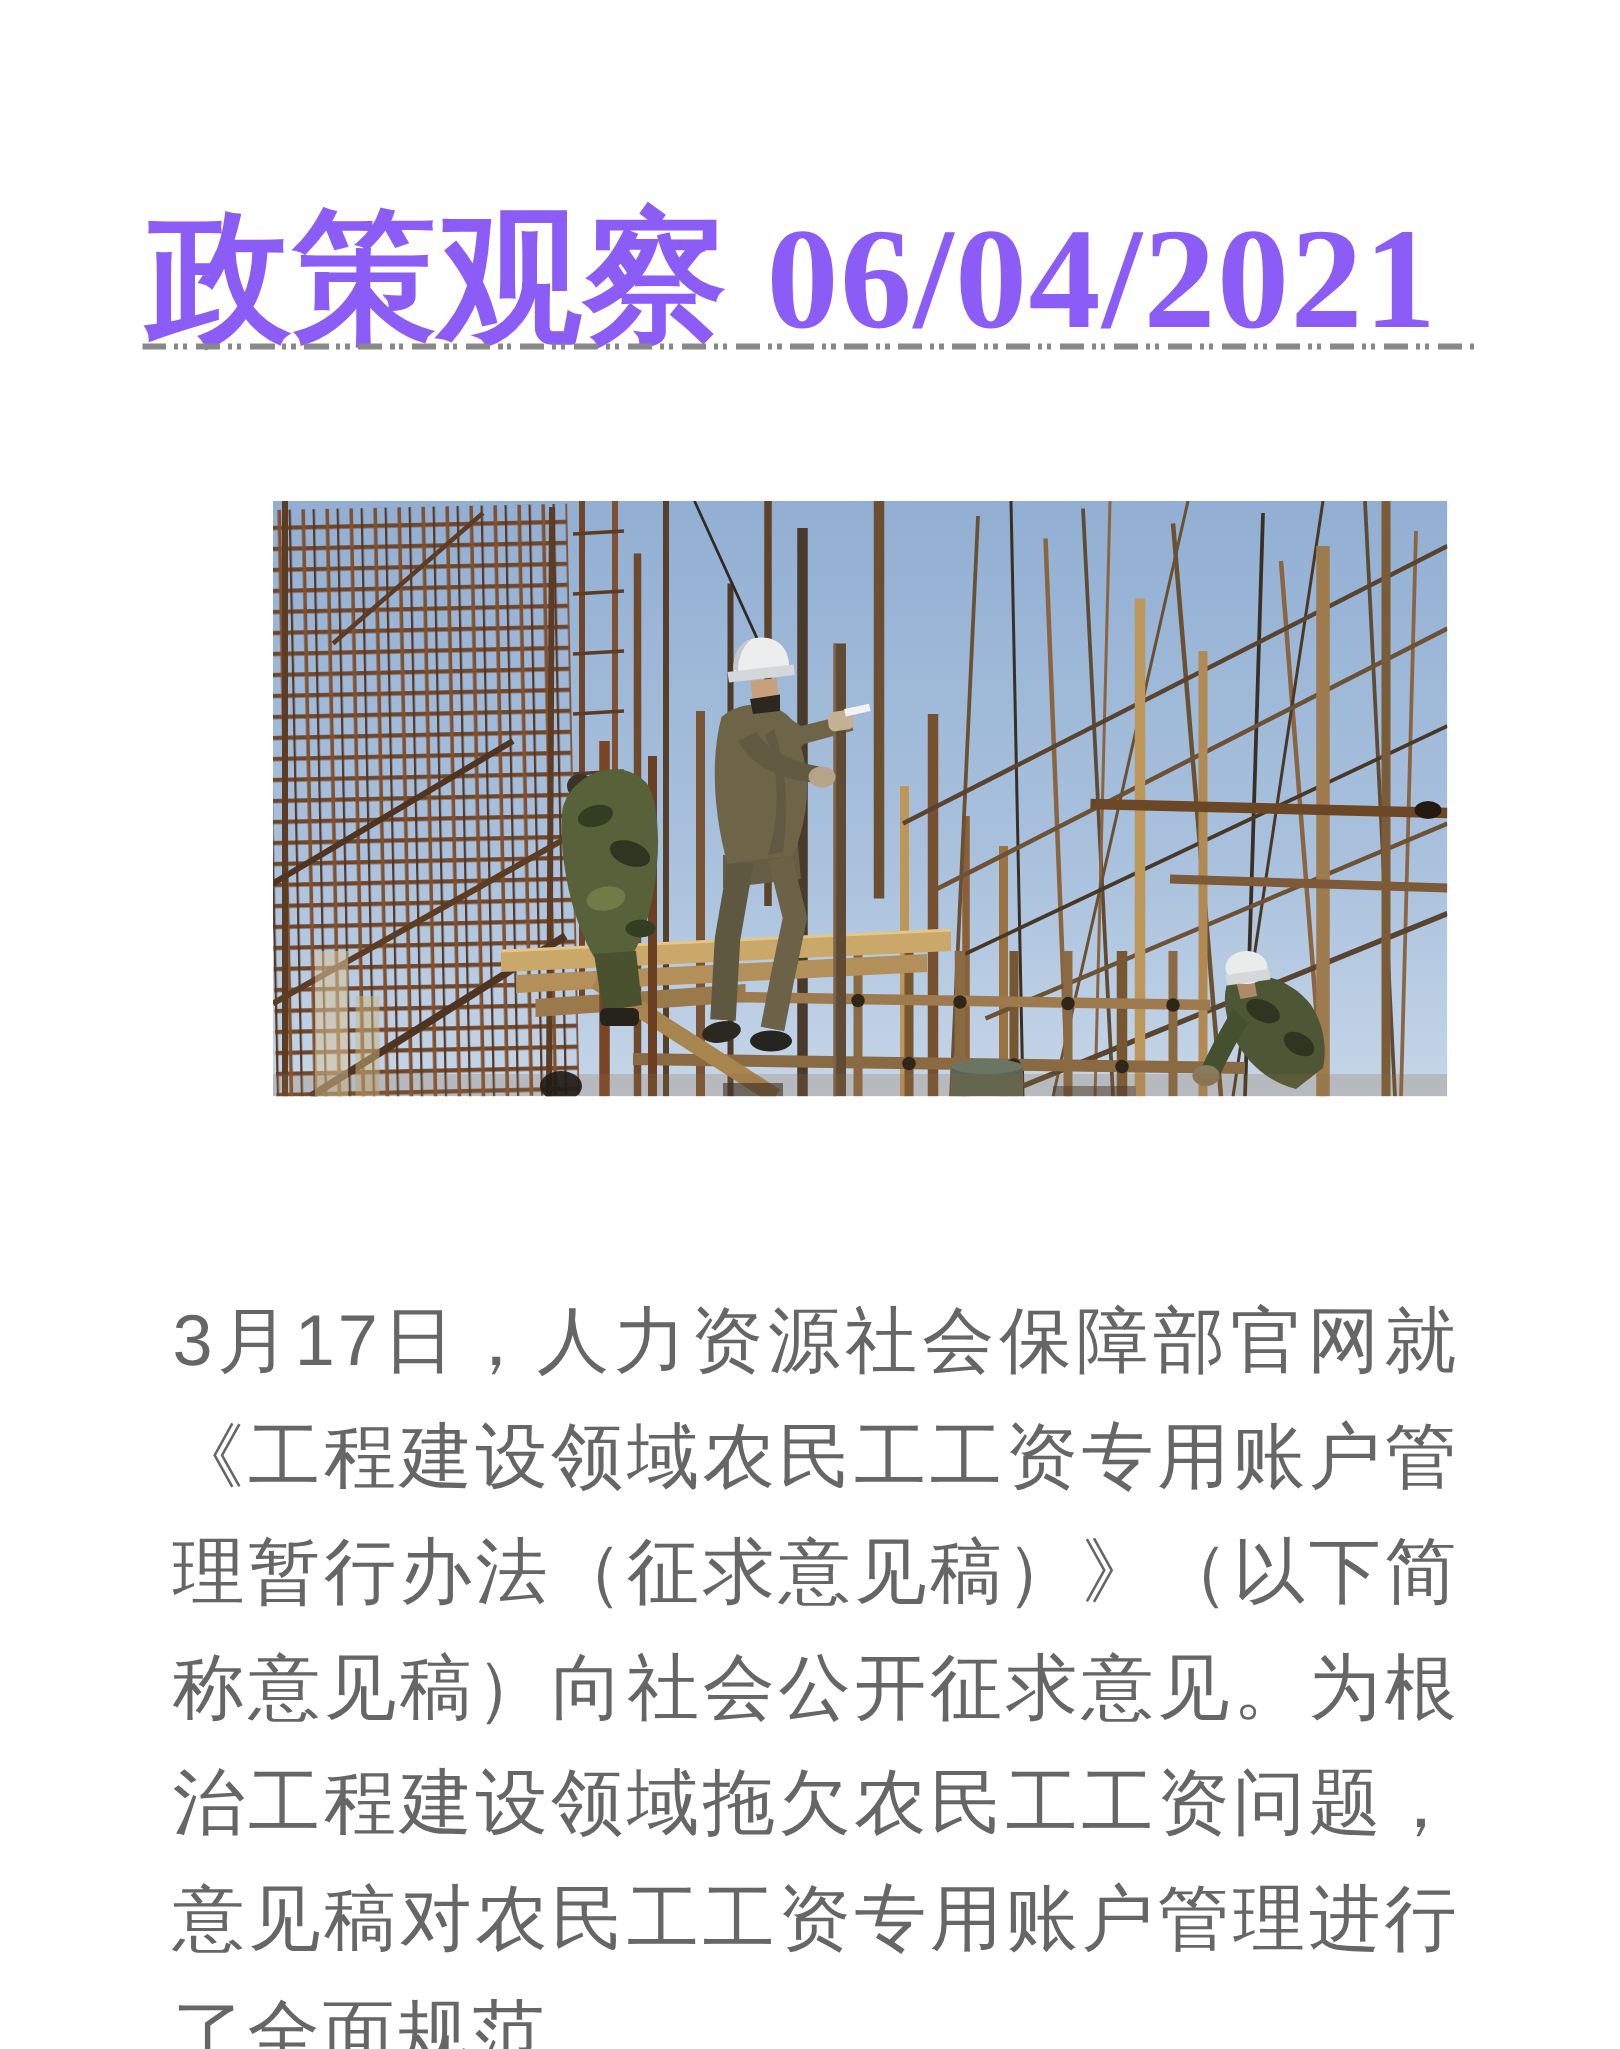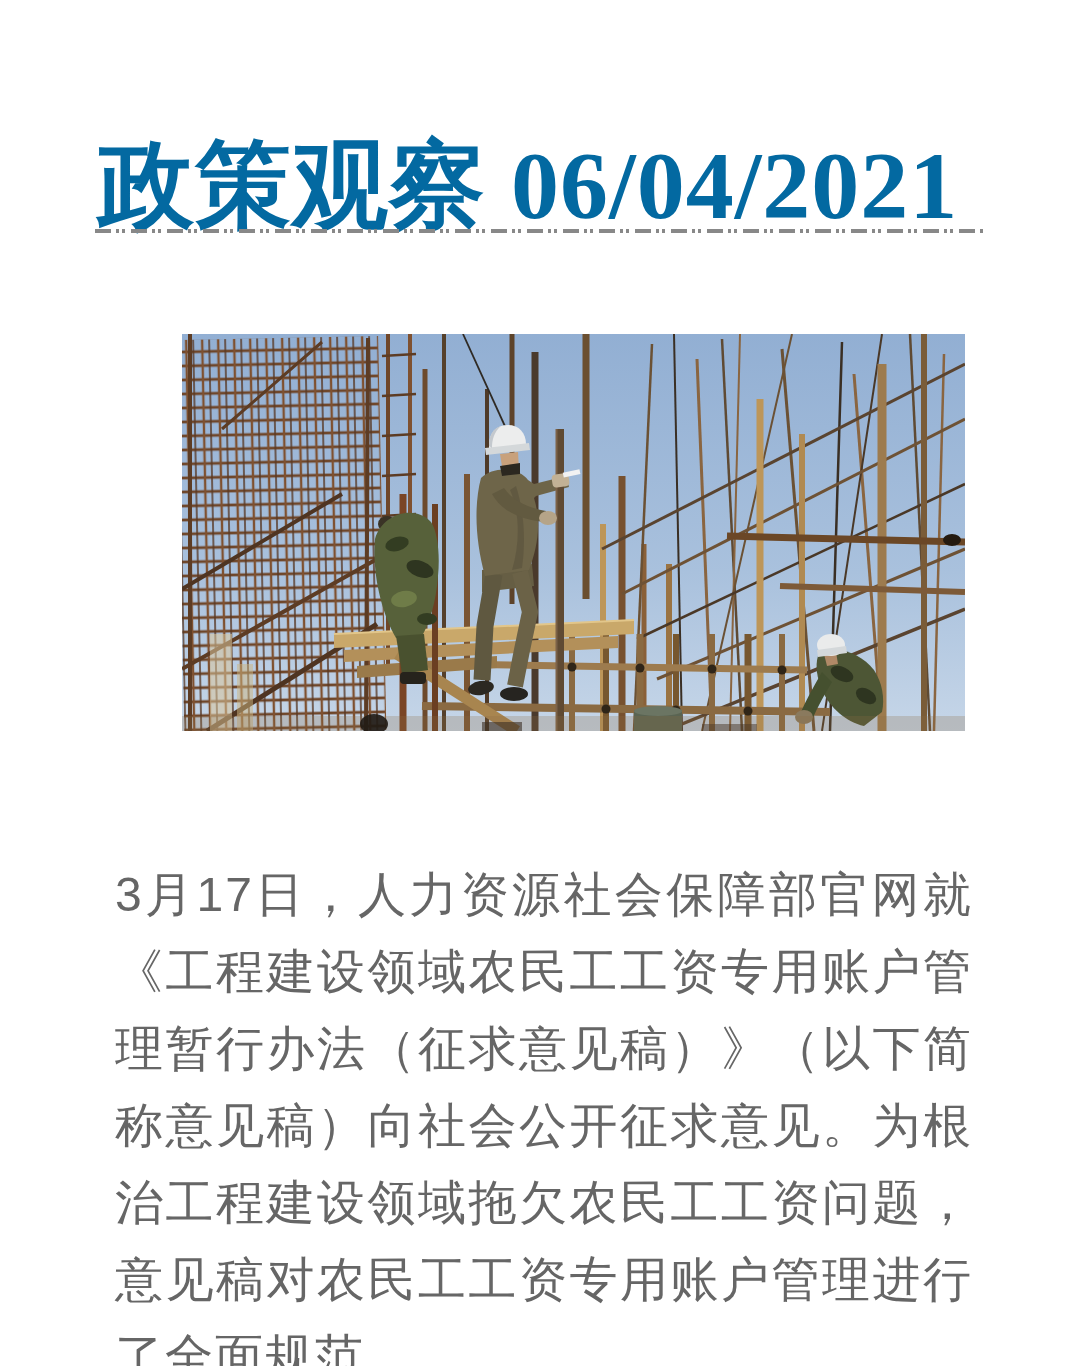--- a/index.html
+++ b/index.html
@@ -11,21 +11,21 @@
     font-family:"Liberation Sans",sans-serif;
   }
   .masthead{
     position:absolute;
     left:98px;top:74px;
     font-family:"Liberation Serif","DejaVu Serif",serif;
     font-weight:700;
     font-size:96px;
     line-height:1;
     letter-spacing:1px;
-    color:#0369a1;
+    color:#8b5cf6;
     white-space:nowrap;
   }
   .divider{
     position:absolute;
     left:95px;top:229px;
     width:890px;height:4px;
     background-image:repeating-linear-gradient(
       to right,
       #888888 0px, #888888 16px,
       transparent 16px, transparent 21px,

